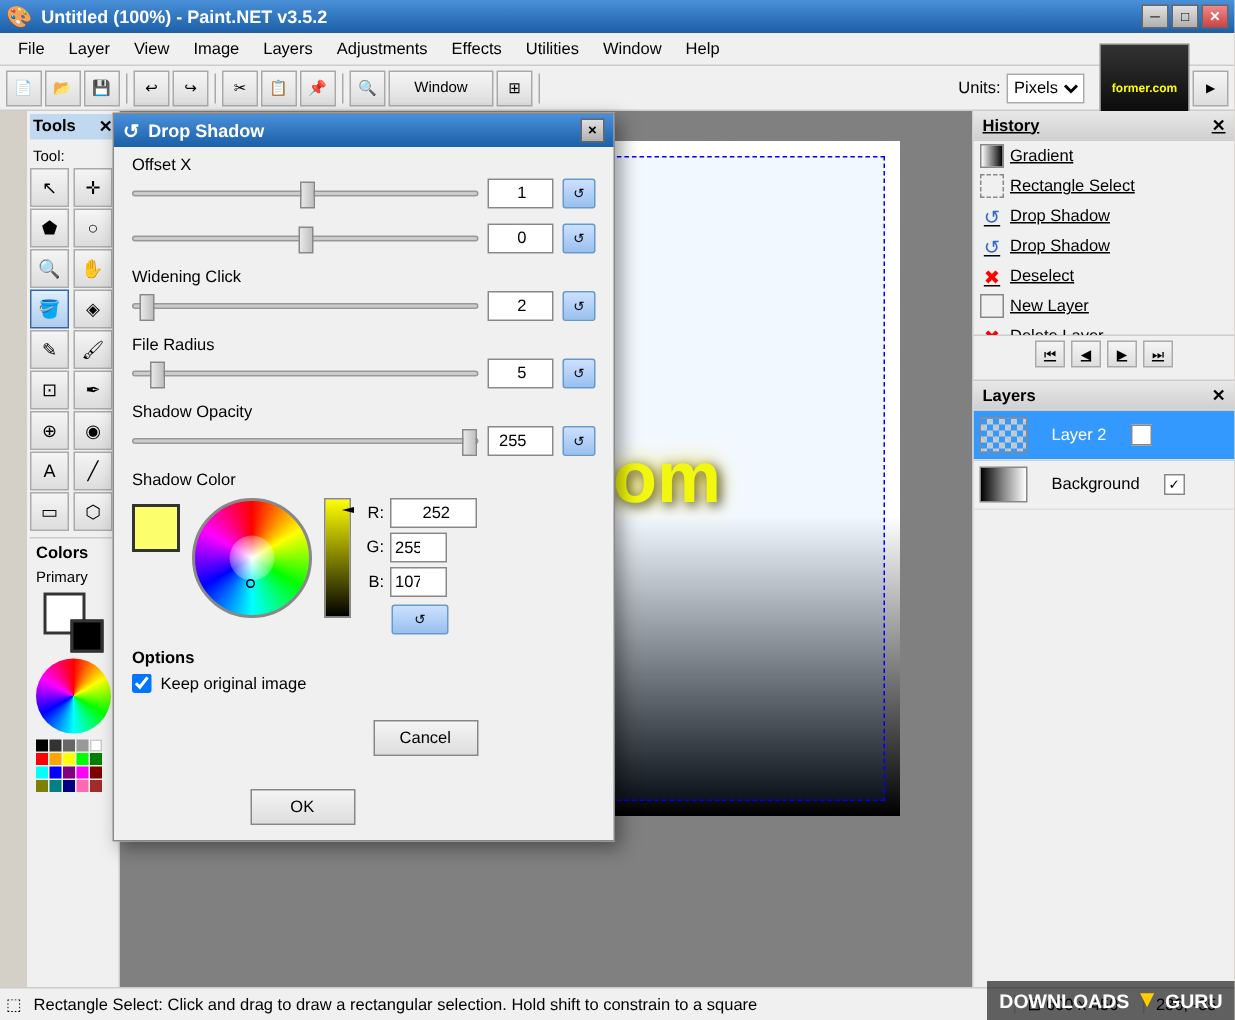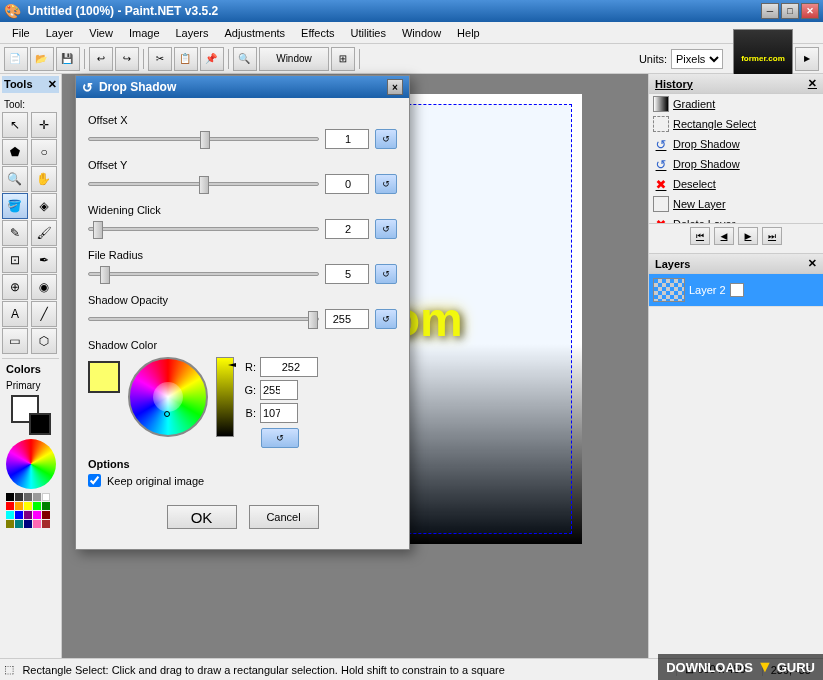--- a/index.html
+++ b/index.html
@@ -15,21 +15,21 @@
     .menu-item { padding: 2px 8px; cursor: pointer; font-size: 11px; }
 
     
     #toolbar { background: #f0f0f0; height: 30px; display: flex; align-items: center; padding: 0 4px; border-bottom: 1px solid #ccc; gap: 2px; }
     .toolbar-btn { width: 24px; height: 24px; background: linear-gradient(to bottom, #f5f5f5, #ddd); border: 1px solid #aaa; display: flex; align-items: center; justify-content: center; cursor: pointer; font-size: 10px; }
     .toolbar-sep { width: 1px; height: 20px; background: #aaa; margin: 0 2px; }
     .toolbar-units { display: flex; align-items: center; gap: 4px; margin-left: auto; }
     .toolbar-select { height: 20px; font-size: 11px; border: 1px solid #aaa; background: white; }
 
     
-    #main-layout { display: flex; height: calc(680px - 22px - 22px - 30px - 22px); }
+    #main-layout { display: flex; height: calc(680px - 22px - 22px - 30px - 22px); margin-left: 18px; }
 
     
     #toolbox { width: 62px; background: #f0f0f0; border-right: 1px solid #ccc; padding: 2px; }
     #toolbox-header { background: #c0d8f0; text-align: center; font-size: 11px; font-weight: bold; padding: 2px; margin-bottom: 2px; display: flex; justify-content: space-between; }
     .tool-grid { display: grid; grid-template-columns: 1fr 1fr; gap: 1px; }
     .tool-btn { width: 26px; height: 26px; background: linear-gradient(to bottom, #f5f5f5, #ddd); border: 1px solid #aaa; display: flex; align-items: center; justify-content: center; cursor: pointer; font-size: 12px; }
     .tool-btn.active { background: linear-gradient(to bottom, #ddeeff, #b0ccee); border-color: #3366aa; }
     #tool-label { font-size: 10px; padding: 2px; text-align: left; margin-top: 4px; }
 
     
@@ -59,39 +59,39 @@
     .history-list { overflow-y: auto; height: calc(100% - 50px); }
     .history-item { display: flex; align-items: center; padding: 2px 4px; gap: 4px; font-size: 11px; cursor: pointer; }
     .history-icon { width: 16px; height: 16px; display: flex; align-items: center; justify-content: center; font-size: 10px; flex-shrink: 0; }
     .history-nav { display: flex; justify-content: center; gap: 4px; padding: 3px; border-top: 1px solid #ccc; }
     .hist-nav-btn { width: 20px; height: 18px; background: linear-gradient(to bottom, #f5f5f5, #ddd); border: 1px solid #aaa; display: flex; align-items: center; justify-content: center; font-size: 9px; cursor: pointer; }
 
     
     #layers-panel { flex: 1; }
     #layers-header { background: linear-gradient(to bottom, #e8e8e8, #d0d0d0); padding: 3px 6px; font-size: 11px; font-weight: bold; display: flex; justify-content: space-between; align-items: center; border-bottom: 1px solid #ccc; }
     .layers-list { overflow-y: auto; }
-    .layer-item { display: flex; align-items: center; padding: 4px; gap: 4px; font-size: 11px; cursor: pointer; border-bottom: 1px solid #e0e0e0; }
+    .layer-item { display: flex; align-items: center; padding: 4px; gap: 16px; font-size: 11px; cursor: pointer; border-bottom: 1px solid #e0e0e0; }
     .layer-item.active { background: #3399ff; color: white; }
     .layer-thumb { width: 32px; height: 24px; border: 1px solid #888; flex-shrink: 0; }
     .layer-thumb.checkered { background-image: linear-gradient(45deg, #ccc 25%, transparent 25%), linear-gradient(-45deg, #ccc 25%, transparent 25%), linear-gradient(45deg, transparent 75%, #ccc 75%), linear-gradient(-45deg, transparent 75%, #ccc 75%); background-size: 8px 8px; background-position: 0 0, 0 4px, 4px -4px, -4px 0px; }
     .layer-thumb.gradient { background: linear-gradient(to right, #000, #888, #fff); }
     .layer-checkbox { width: 14px; height: 14px; border: 1px solid #888; background: white; display: flex; align-items: center; justify-content: center; font-size: 9px; cursor: pointer; flex-shrink: 0; }
 
     
     #statusbar { height: 22px; background: #f0f0f0; border-top: 1px solid #ccc; display: flex; align-items: center; padding: 0 4px; font-size: 11px; gap: 8px; }
     #statusbar-text { flex: 1; }
     #statusbar-size { padding: 0 8px; border-left: 1px solid #ccc; }
     #statusbar-coords { padding: 0 8px; border-left: 1px solid #ccc; text-align: center; }
     .watermark { position: absolute; bottom: 0; right: 0; background: rgba(0,0,0,0.6); color: white; font-size: 12px; font-weight: bold; padding: 4px 8px; display: flex; align-items: center; gap: 4px; }
 
     
     #drop-shadow-dialog { position: absolute; top: 75px; left: 75px; width: 335px; background: #f0f0f0; border: 1px solid #888; box-shadow: 4px 4px 12px rgba(0,0,0,0.4); z-index: 100; }
     #dialog-titlebar { background: linear-gradient(to bottom, #4a90d9, #1a5fa8); height: 22px; display: flex; align-items: center; justify-content: space-between; padding: 0 6px; color: white; font-size: 12px; font-weight: bold; }
     .dialog-close { width: 16px; height: 16px; background: linear-gradient(to bottom, #e0e0e0, #b0b0b0); border: 1px solid #666; display: flex; align-items: center; justify-content: center; font-size: 10px; color: #000; cursor: pointer; }
-    #dialog-body { padding: 16px 12px; }
+    #dialog-body { padding: 6px 12px; }
     .slider-row { margin-bottom: 10px; }
     .slider-label { font-size: 11px; margin-bottom: 3px; }
     .slider-controls { display: flex; align-items: center; gap: 6px; }
     input[type=range] { flex: 1; height: 18px; cursor: pointer; -webkit-appearance: none; appearance: none; background: transparent; }
     input[type=range]::-webkit-slider-runnable-track { height: 4px; background: #ccc; border: 1px solid #999; border-radius: 2px; }
     input[type=range]::-webkit-slider-thumb { -webkit-appearance: none; width: 10px; height: 18px; background: linear-gradient(to right, #e8e8e8, #c0c0c0); border: 1px solid #888; margin-top: -7px; cursor: pointer; }
     .num-input { width: 44px; height: 20px; border: 1px solid #888; text-align: right; font-size: 11px; padding: 0 2px; }
     .reset-btn { width: 22px; height: 20px; background: linear-gradient(to bottom, #cce0ff, #99c0ee); border: 1px solid #6699cc; display: flex; align-items: center; justify-content: center; font-size: 9px; cursor: pointer; border-radius: 2px; }
 
     
@@ -107,21 +107,21 @@
     .rgb-label { width: 14px; text-align: right; }
 
     
     .options-section { margin-bottom: 10px; }
     .options-label { font-size: 11px; font-weight: bold; margin-bottom: 4px; }
     .checkbox-row { display: flex; align-items: center; gap: 6px; font-size: 11px; }
     .checkbox-input { width: 13px; height: 13px; cursor: pointer; }
 
     
     .dialog-buttons { display: flex; justify-content: center; gap: 12px; padding: 8px 0 4px; }
-    .dialog-ok { min-width: 70px; height: 24px; background: linear-gradient(to bottom, #f5f5f5, #ddd); border: 1px solid #888; font-size: 15px; cursor: pointer; }
+    .dialog-ok { min-width: 70px; height: 24px; background: linear-gradient(to bottom, #f5f5f5, #ddd); border: 1px solid #888; font-size: 11px; cursor: pointer; margin-top: 46px; }
     .dialog-cancel { min-width: 70px; height: 24px; background: linear-gradient(to bottom, #f5f5f5, #ddd); border: 1px solid #888; font-size: 11px; cursor: pointer; }
 
     
     .shadow-color-label { font-size: 11px; margin-bottom: 6px; font-weight: normal; }
 
     .dl-logo { font-size: 13px; font-weight: 900; color: white; }
     .dl-arrow { color: #ffcc00; font-size: 16px; }
   </style>
 </head>
 <body>
@@ -303,20 +303,25 @@
       <div id="layers-header">
         <span>Layers</span>
         <span style="cursor:pointer;">✕</span>
       </div>
       <div class="layers-list">
         <div class="layer-item active">
           <div class="layer-thumb checkered"></div>
           <span>Layer 2</span>
           <div class="layer-checkbox">✓</div>
         </div>
+        <div class="layer-item">
+          <div class="layer-thumb gradient"></div>
+          <span>Background</span>
+          <div class="layer-checkbox">✓</div>
+        </div>
       </div>
     </div>
   </div>
 </div>
 
 <div id="statusbar">
   <span>⬚</span>
   <span id="statusbar-text">Rectangle Select: Click and drag to draw a rectangular selection. Hold shift to constrain to a square</span>
   <div id="statusbar-size">
     <span>⊡</span>
@@ -340,21 +345,20 @@
     <div class="slider-row">
       <div class="slider-label">Offset X</div>
       <div class="slider-controls">
         <input type="range" min="-100" max="100" value="1" style="">
         <input type="number" class="num-input" value="1" style="">
         <div class="reset-btn" title="Reset">↺</div>
       </div>
     </div>
 
     <div class="slider-row">
-      <div class="slider-label">Offset Y</div>
       <div class="slider-controls">
         <input type="range" min="-100" max="100" value="0" style="">
         <input type="number" class="num-input" value="0" style="">
         <div class="reset-btn">↺</div>
       </div>
     </div>
 
     <div class="slider-row">
       <div class="slider-label">Widening Click</div>
       <div class="slider-controls">

